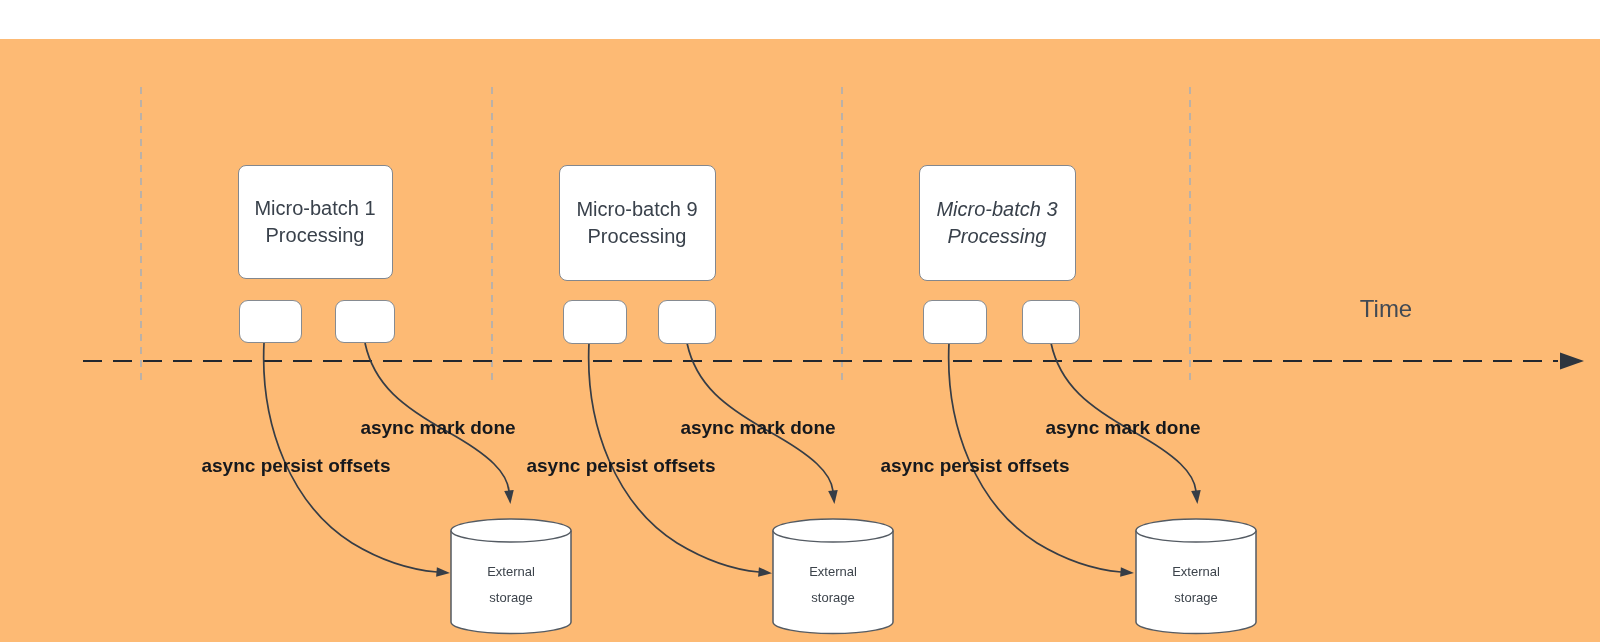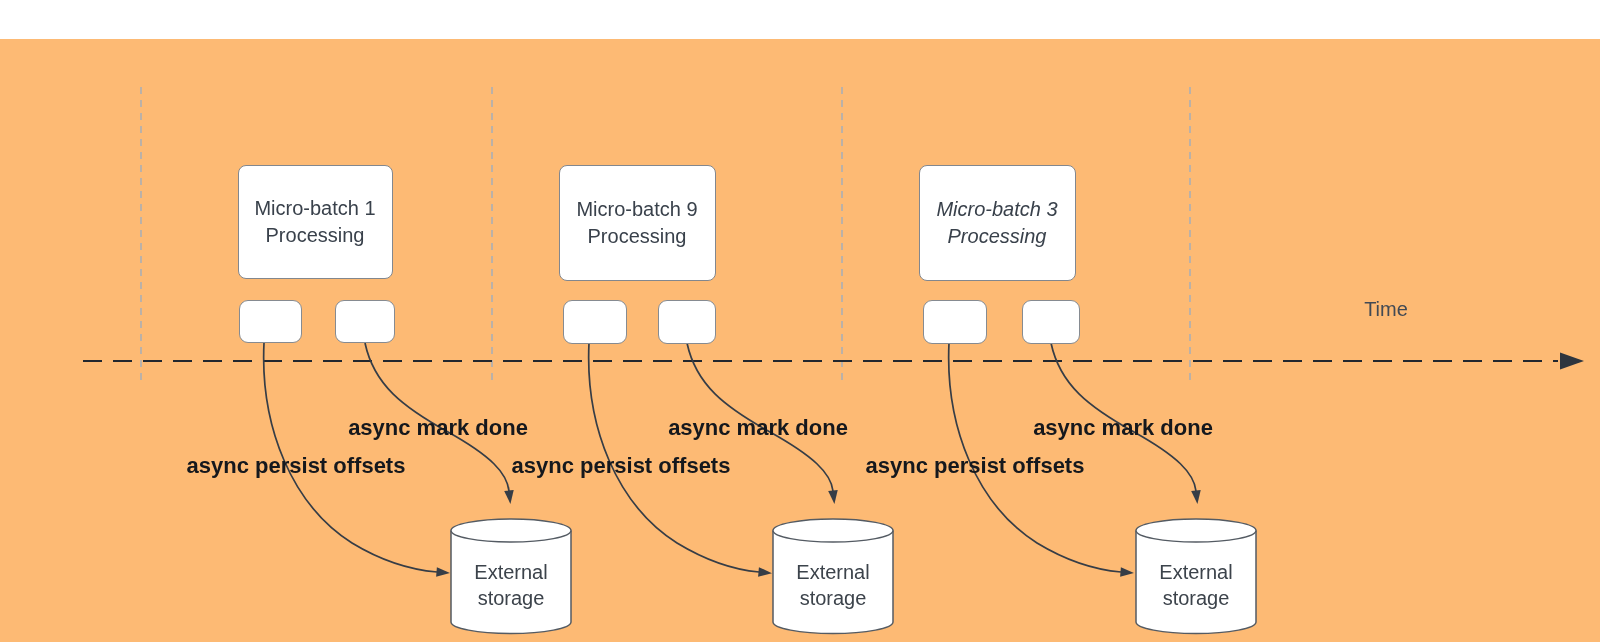--- a/index.html
+++ b/index.html
@@ -15,27 +15,27 @@
   .label{
     position:absolute;
     transform:translate(-50%,-50%);
     white-space:pre-line;
     text-align:center;
   }
   .batch-title{
     font-size:20px;line-height:27px;color:#39414b;
   }
   .arrow-label{
-    font-size:22px;font-weight:bold;color:#15181d;line-height:19px;
+    font-size:19px;font-weight:bold;color:#15181d;line-height:19px;
   }
   .storage-label{
-    font-size:20px;line-height:26px;color:#3c434b;
+    font-size:13px;line-height:26px;color:#3c434b;
   }
   .time-label{
-    font-size:20px;color:#424a54;
+    font-size:24px;color:#424a54;
   }
   .proc-box{
     position:absolute;
     border:1.4px solid #82878e;
     border-radius:8px;
     background:#ffffff;
     box-sizing:border-box;
   }
   .task-box{
     position:absolute;

